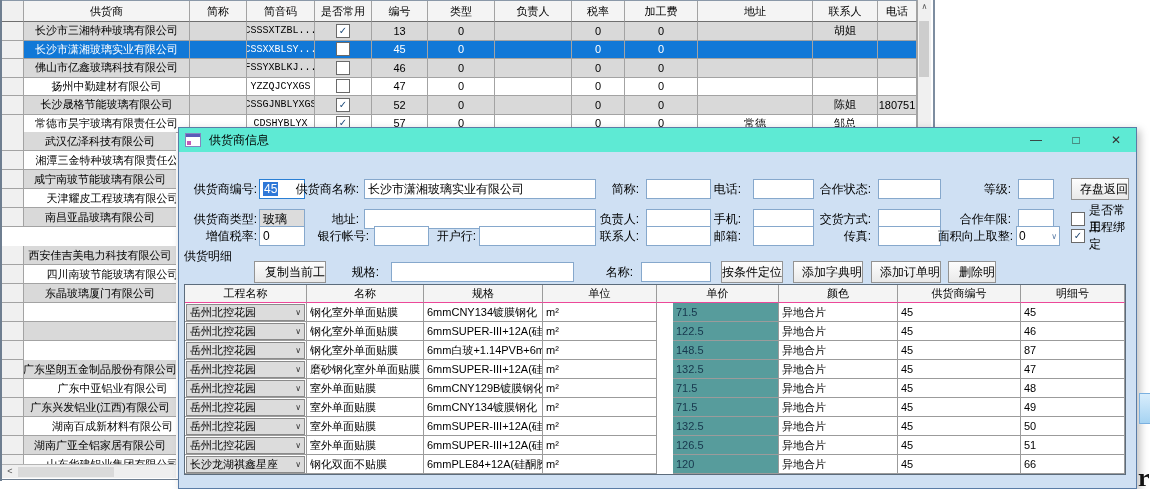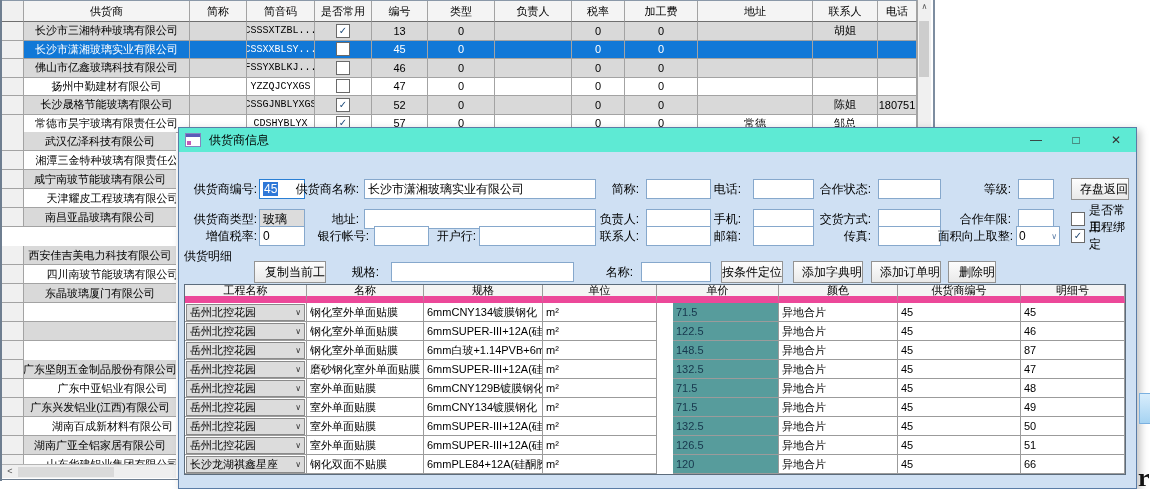--- a/index.html
+++ b/index.html
@@ -80,21 +80,21 @@
   .sectlab{position:absolute;font-size:12px;color:#000;}
 
   
   .dgrid{position:absolute;left:5px;top:132px;display:grid;
          grid-template-columns:122px 117px 119px 114px 122px 119px 123px 104px;
          grid-template-rows:18px repeat(9,19px);
          border:1px solid #5c6c7c;background:#fff;}
   .dgrid .row{display:contents;}
   .d{border-right:1px solid #9b9b9b;border-bottom:1px solid #9b9b9b;display:flex;align-items:center;
      font-size:11px;padding:0 3px;overflow:hidden;white-space:nowrap;background:#fff;box-sizing:border-box;}
-  .dhd>.d{background:#f4f4f4;justify-content:center;border-bottom:7px solid #ec4899;}
+  .dhd>.d{background:#f4f4f4;justify-content:center;border-bottom:1px solid #ec4899;}
   .d.price{background:#579c9c;color:#17374d;margin-left:16px;}
   .d.proj{padding:0;}
   .combo-cell{flex:1;height:15px;margin:1px;background:#dcdcdc;border:1px solid #8a8a8a;display:flex;
               align-items:center;justify-content:space-between;padding:0 3px;font-size:11px;overflow:hidden;}
   .combo-cell .chev{font-size:8px;color:#333;flex:0 0 auto;}
 
   
   .blue-frag{position:absolute;left:1139px;top:393px;width:11px;height:31px;
              background:linear-gradient(#d8edfc,#a6d3f2);border:1px solid #7ab0e0;border-right:none;box-sizing:border-box;}
   .dark-frag{position:absolute;left:1138px;top:466px;width:12px;height:23px;overflow:hidden;

